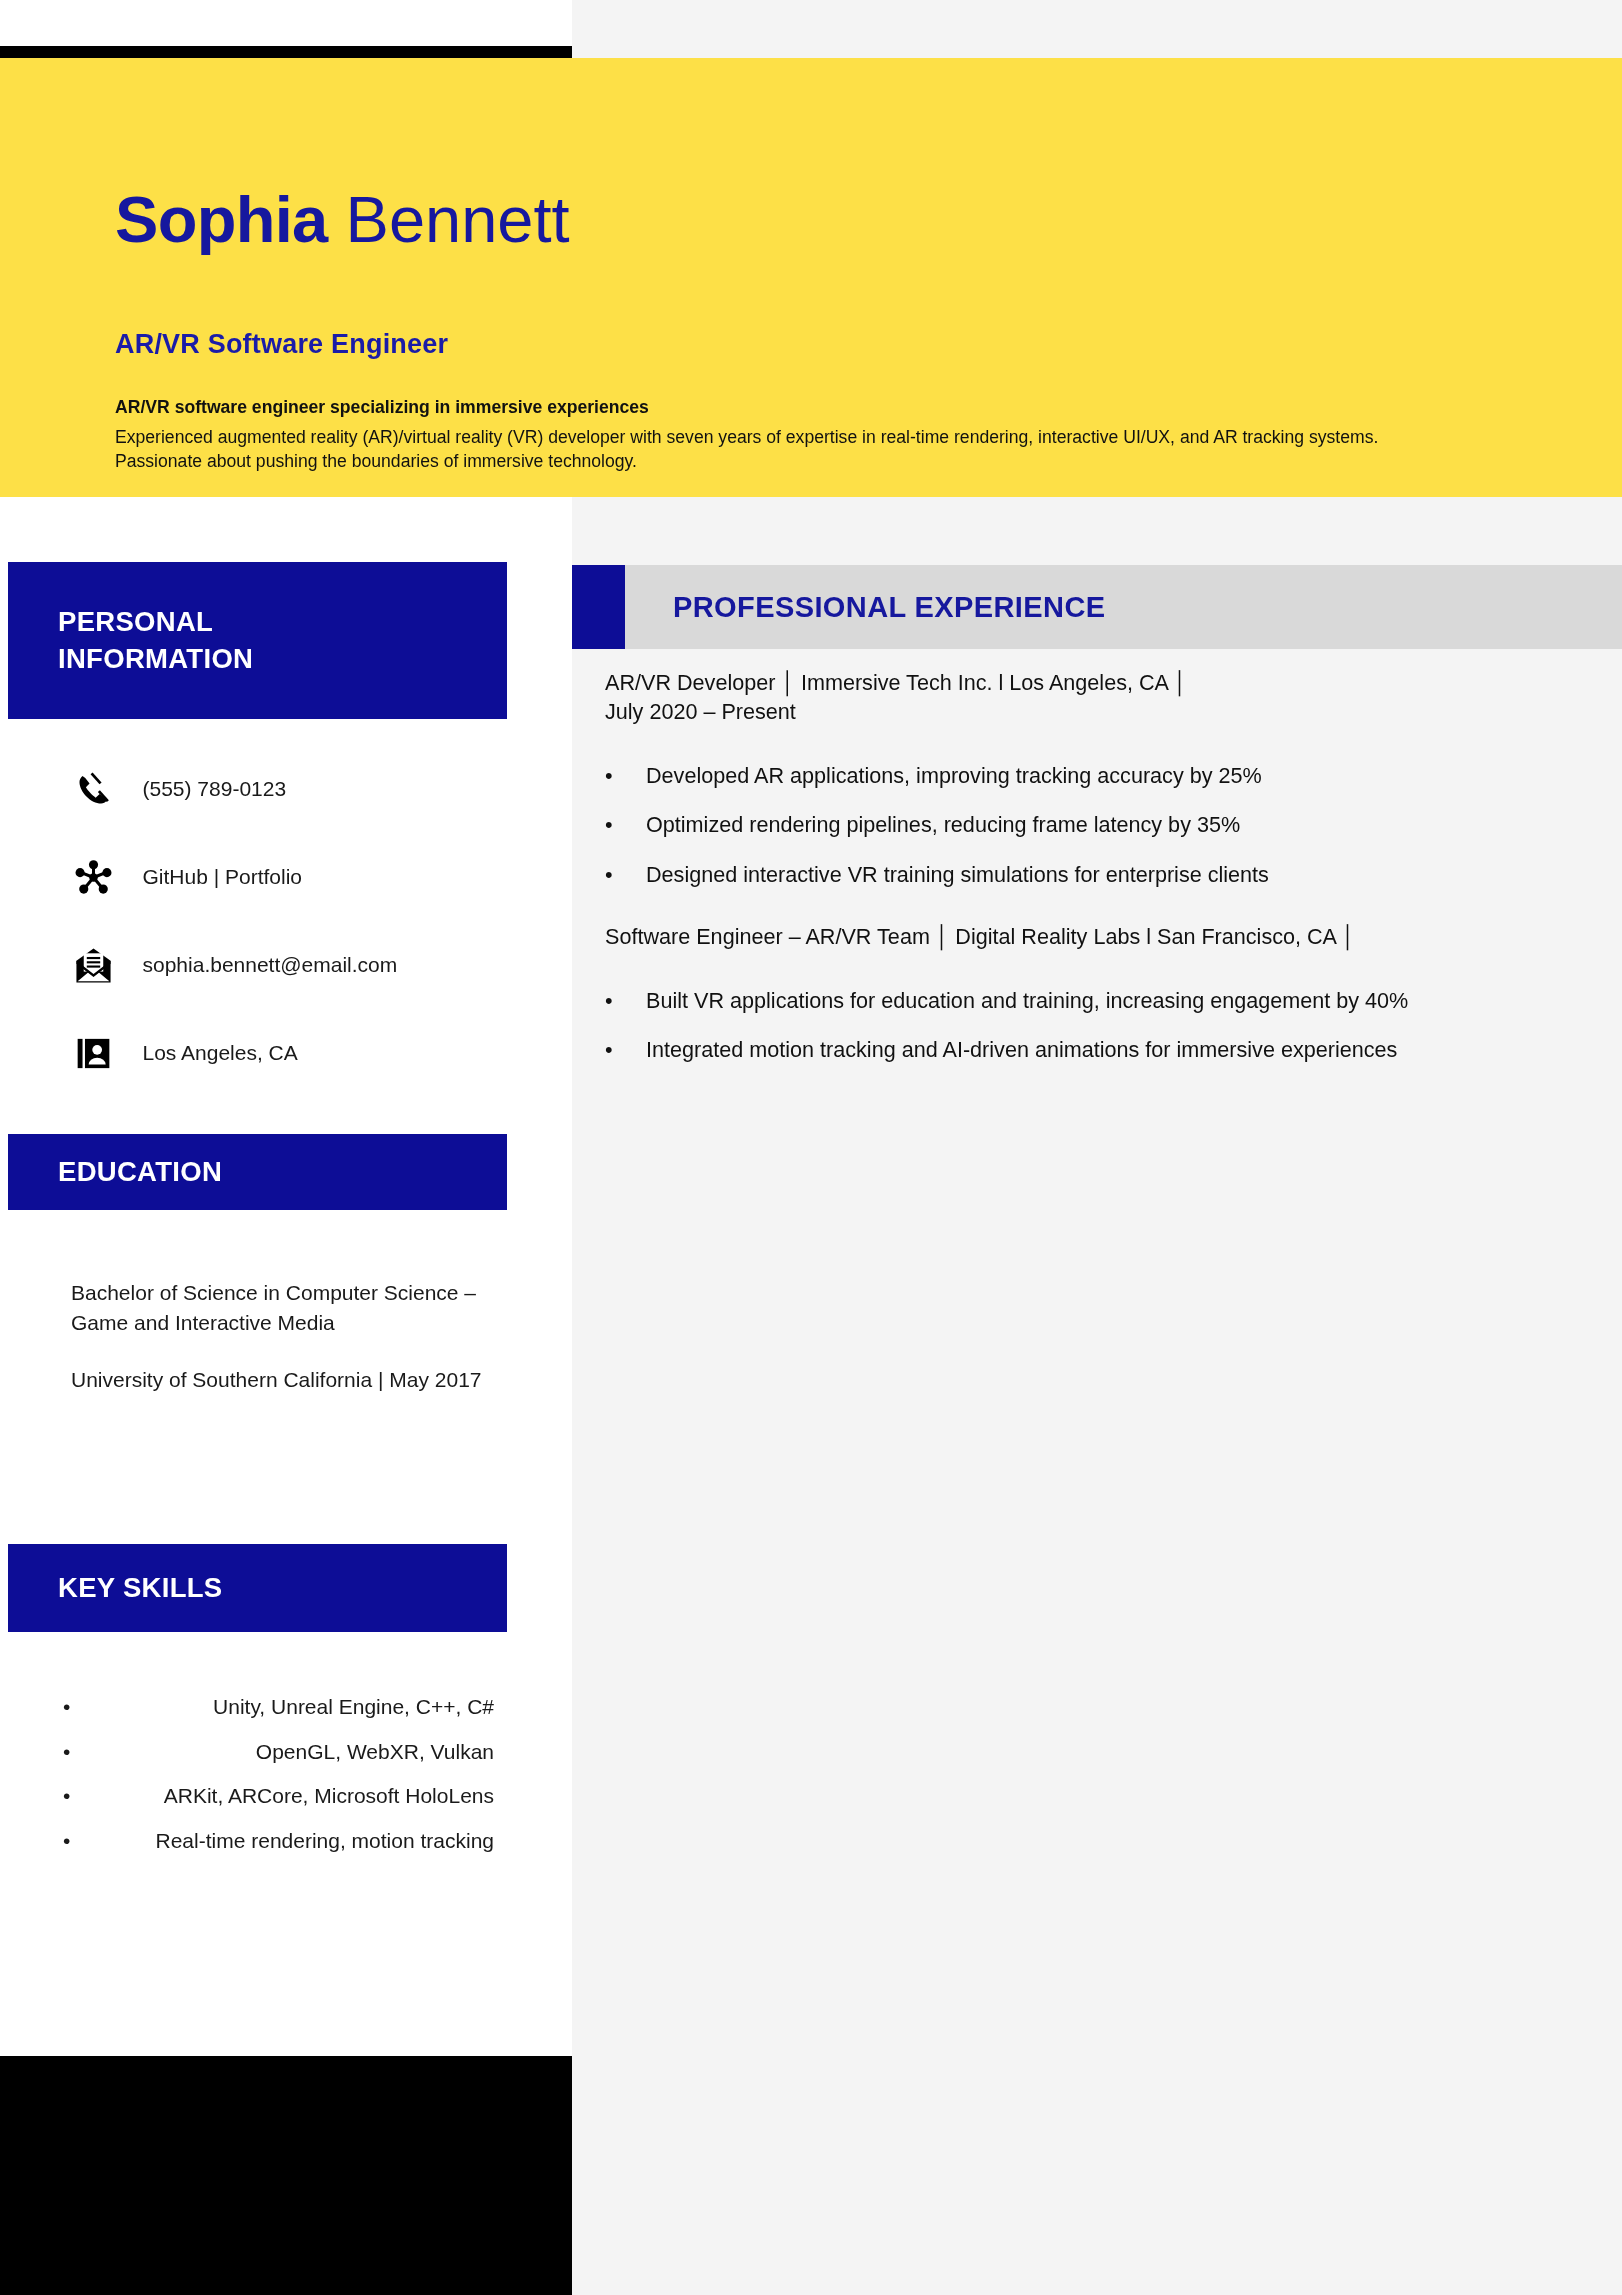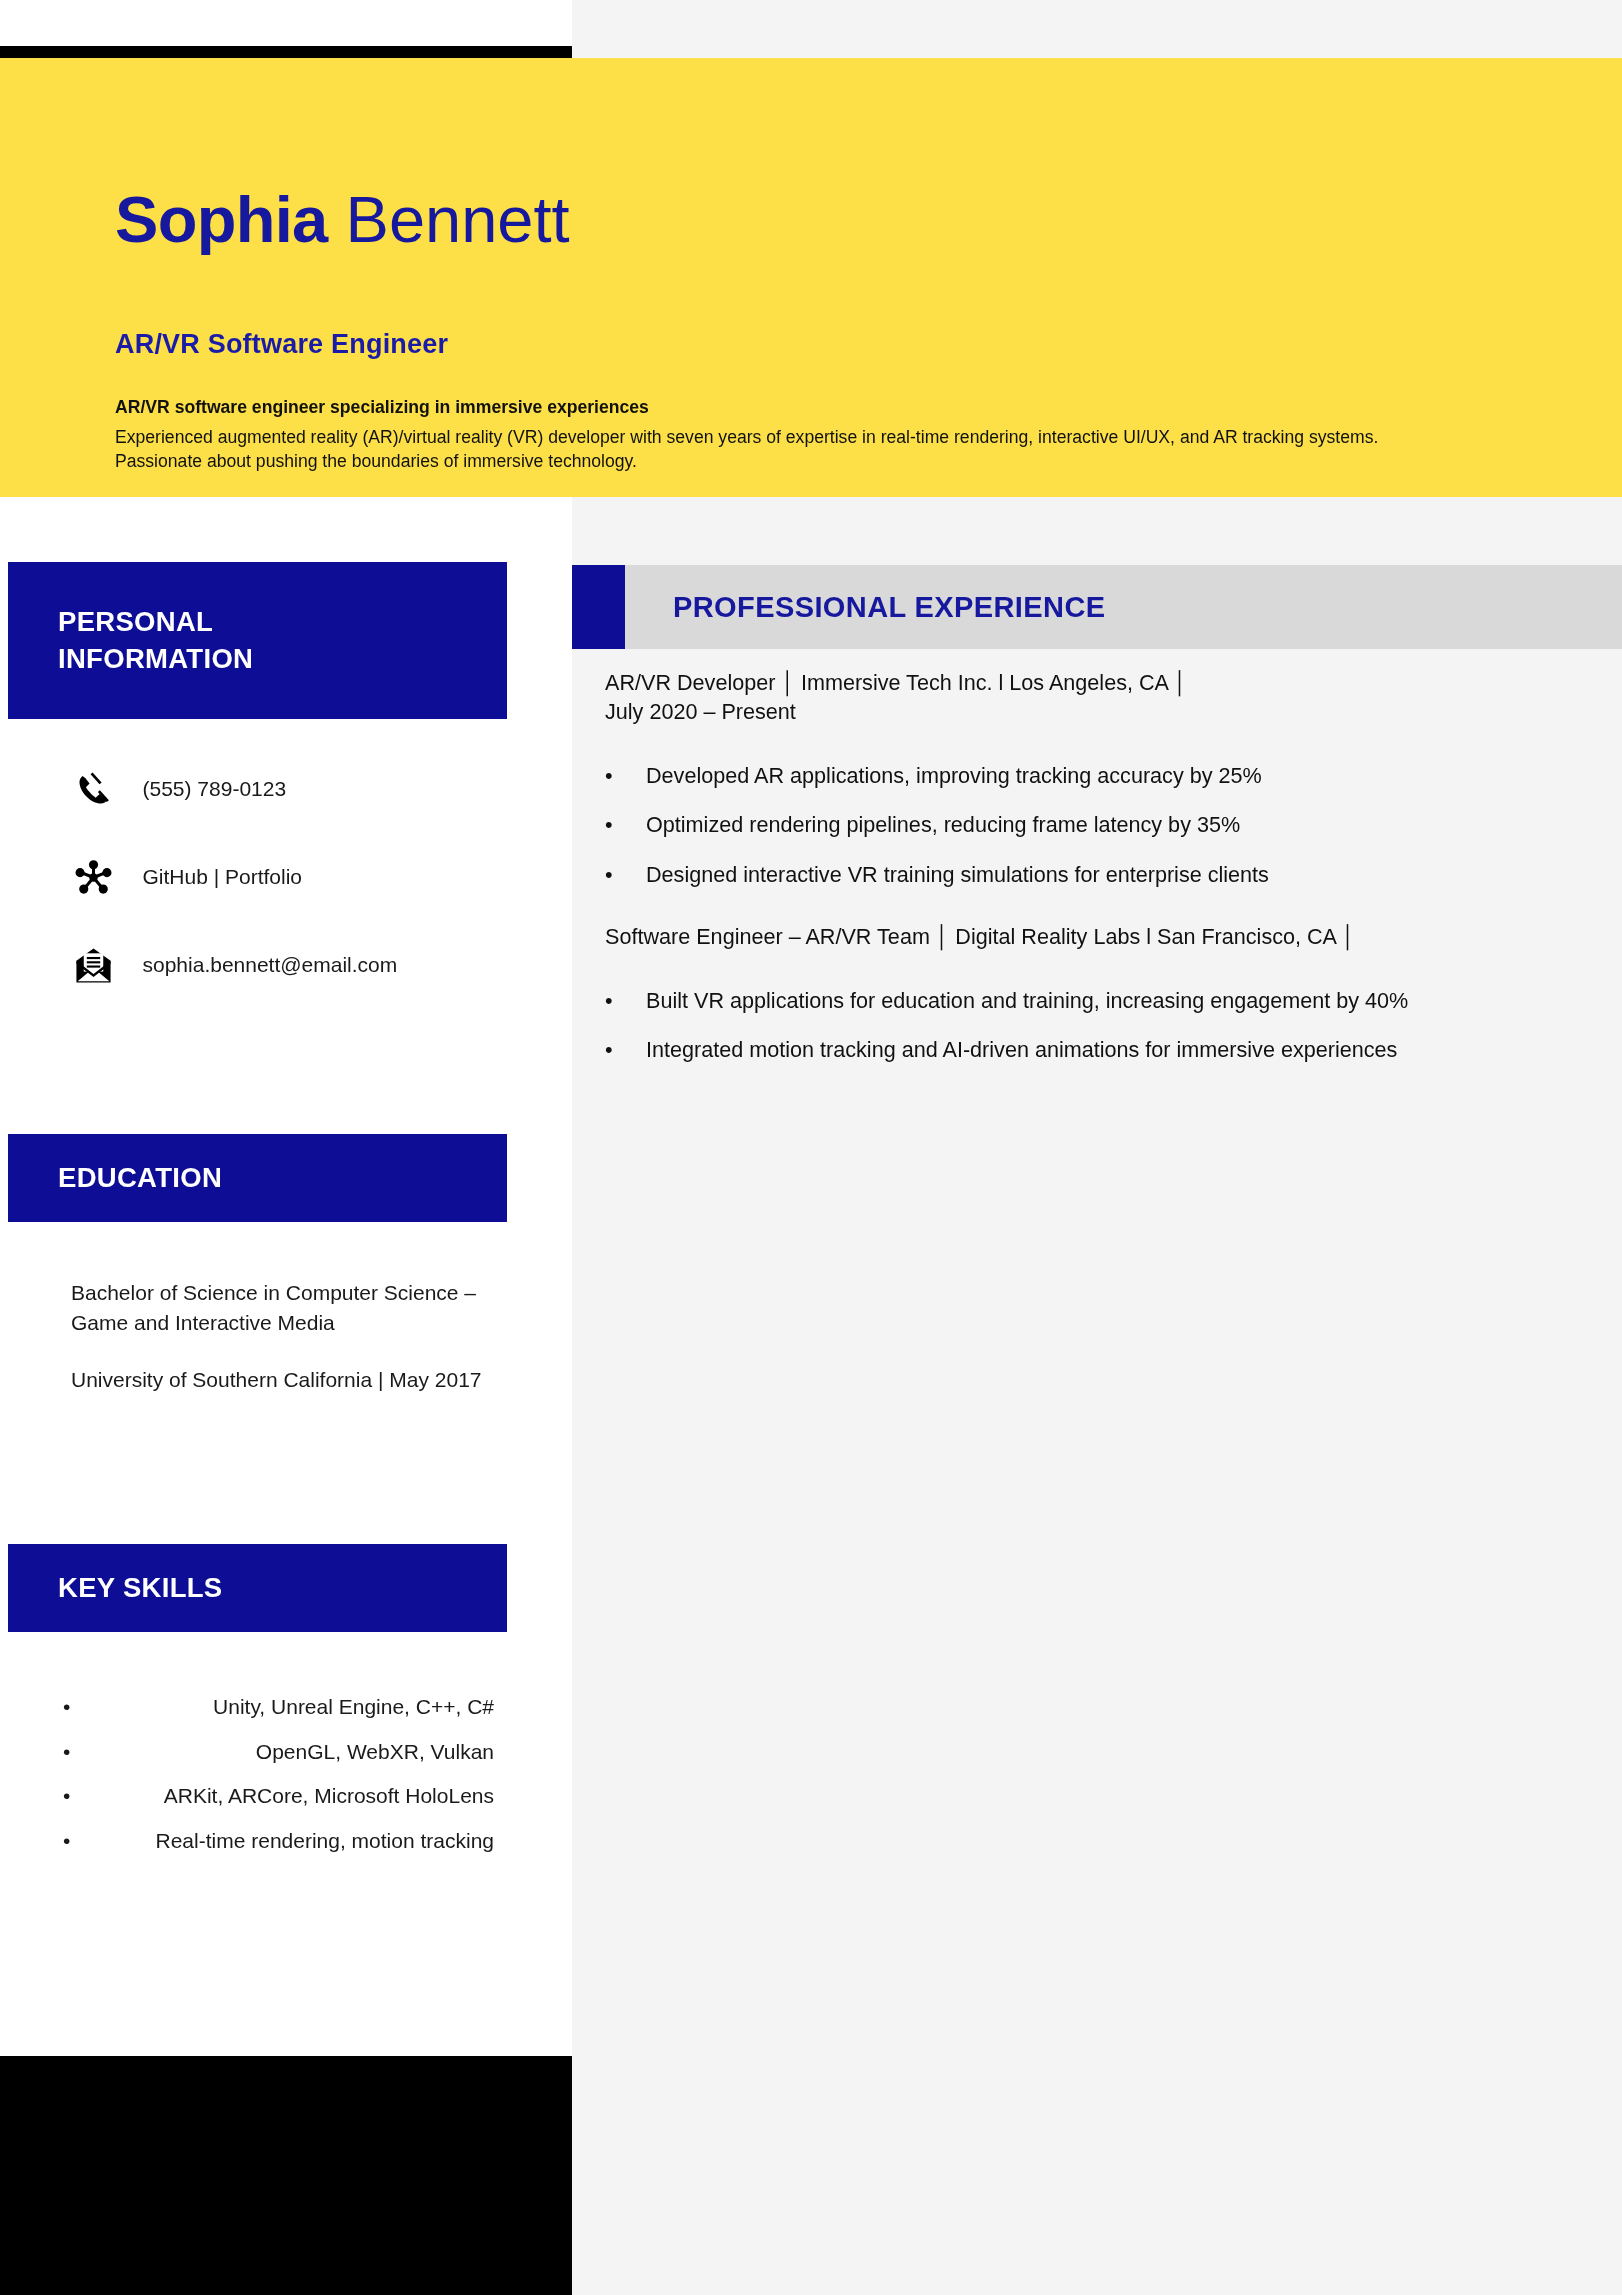--- a/index.html
+++ b/index.html
@@ -72,21 +72,21 @@
     letter-spacing:0.3px;
     box-sizing:border-box;
     padding-left:50px;
     display:flex;
     flex-direction:column;
     justify-content:center;
   }
   .side-head span { display:block; line-height:1.33; }
 
   #head-personal  { top:562px;  height:157px; }
-  #head-education { top:1134px; height:88px; }
+  #head-education { top:1134px; height:76px; }
   #head-skills    { top:1544px; height:88px; }
 
   
   .contact-list {
     position:absolute; left:0; top:745px; width:499px;
   }
   .contact-row {
     position:relative;
     height:88px;
     display:flex;
@@ -253,20 +253,31 @@
         <rect fill="#000" x="21" y="18" width="22" height="3.5"></rect>
         <rect fill="#000" x="21" y="25" width="22" height="3.5"></rect>
         <rect fill="#000" x="21" y="32" width="22" height="3.5"></rect>
         <path fill="#fff" d="M6 58 L32 36 L58 58 Z"></path>
         <path fill="#000" d="M4 24 L32 46 L60 24 L60 29 L32 51 L4 29 Z"></path>
       </svg>
     </span>
     <span class="contact-text">sophia.bennett@email.com</span>
   </div>
 
+  <div class="contact-row">
+    <span class="contact-icon">
+      <svg width="39" height="39" viewBox="0 0 64 64" aria-hidden="true">
+        <rect fill="#000" x="6" y="8" width="8" height="48"></rect>
+        <rect fill="#000" x="18" y="8" width="40" height="48"></rect>
+        <circle fill="#fff" cx="38" cy="26" r="8"></circle>
+        <path fill="#fff" d="M24 50 a14 11 0 0 1 28 0 Z"></path>
+      </svg>
+    </span>
+    <span class="contact-text">Los Angeles, CA</span>
+  </div>
 
 </div>
 
 <div class="side-head" id="head-education">
   <span>EDUCATION</span>
 </div>
 
 <div class="edu-block">
   <div>Bachelor of Science in Computer Science – Game and Interactive Media</div>
   <div class="edu-gap"></div>

